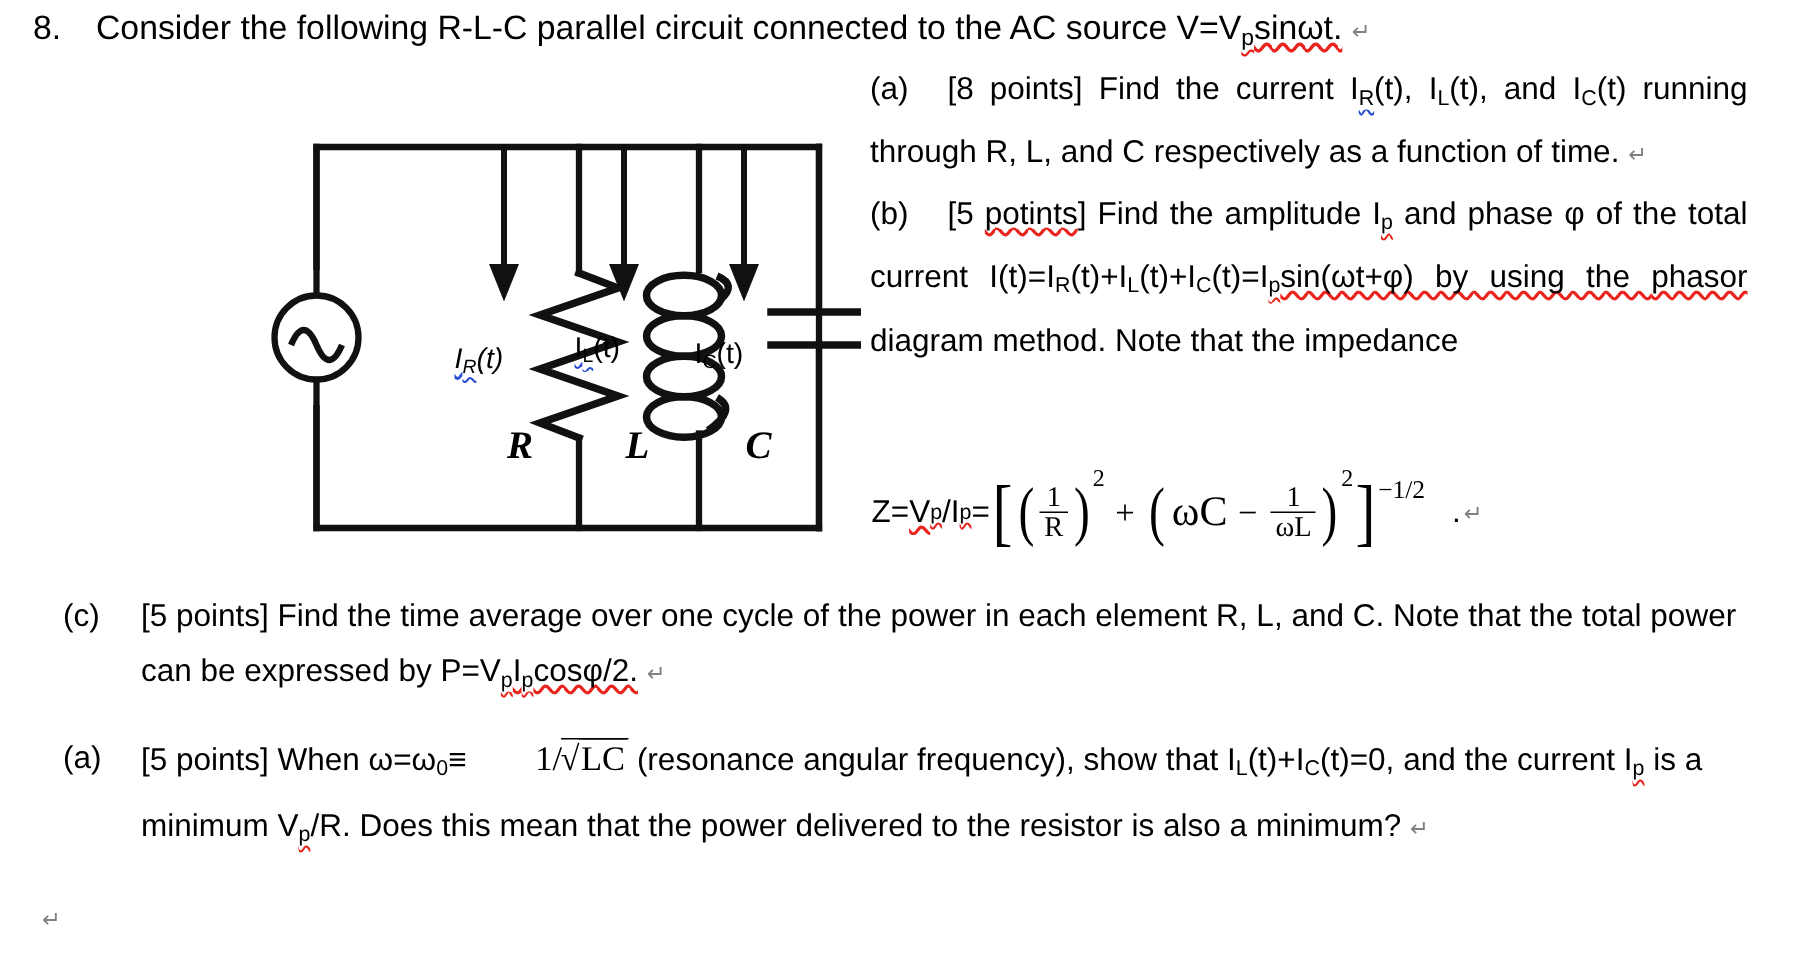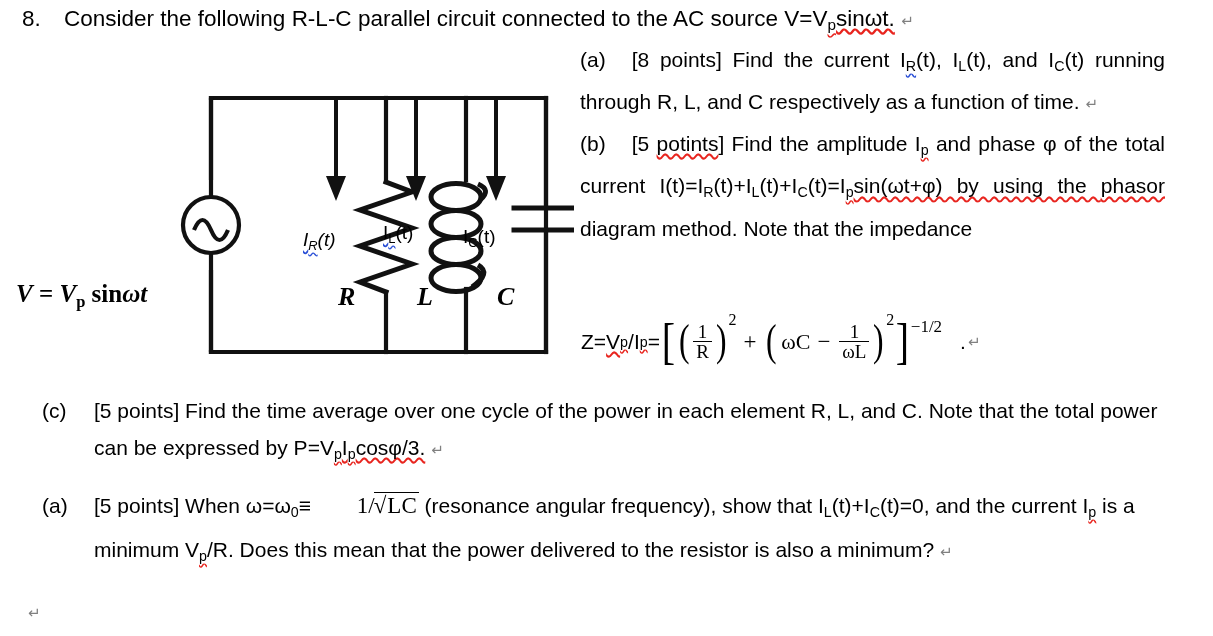--- a/index.html
+++ b/index.html
@@ -253,21 +253,20 @@
     <g stroke="#111" stroke-width="4" fill="#111">
       <line x1="328" y1="16" x2="328" y2="96"></line>
       <polygon points="318,92 338,92 328,117" stroke="none"></polygon>
       <line x1="408" y1="16" x2="408" y2="96"></line>
       <polygon points="398,92 418,92 408,117" stroke="none"></polygon>
       <line x1="488" y1="16" x2="488" y2="96"></line>
       <polygon points="478,92 498,92 488,117" stroke="none"></polygon>
     </g>
   </svg>
 
-  <div id="src-label"><span class="it">V</span><span> = </span><span class="it">V</span><span class="psub">p</span><span> sin</span><span class="it">ωt</span></div>
 
   <div class="curlabel" id="lab-ir"><span class="sq-blue">I</span><span class="sub sq-blue">R</span><span>(t)</span></div>
 
   <div class="curlabel" id="lab-il"><span class="sq-blue">I</span><span class="sub sq-blue">L</span><span>(t)</span></div>
 
   <div class="curlabel" id="lab-ic"><span>I</span><span class="sub">C</span><span>(t)</span></div>
 
   <div class="complabel" id="lab-R">R</div>
   <div class="complabel" id="lab-L">L</div>
   <div class="complabel" id="lab-C">C</div>
@@ -296,38 +295,38 @@
   <span class="bigbrack">[</span>
   <span class="bigparen">(</span>
   <span class="frac mathserif">
     <span class="num-f">1</span>
     <span class="den-f">R</span>
   </span>
   <span class="bigparen">)</span>
   <span class="exp2">2</span>
   <span class="mathserif" style="margin:0 7px;font-size:23px">+</span>
   <span class="bigparen">(</span>
-  <span class="mathserif" style="font-size:22px;margin-left:3px">ωC</span>
+  <span class="mathserif" style="font-size:28px;margin-left:3px">ωC</span>
   <span class="mathserif" style="margin:0 7px;font-size:23px">−</span>
   <span class="frac mathserif">
     <span class="num-f">1</span>
     <span class="den-f">ωL</span>
   </span>
   <span class="bigparen">)</span>
   <span class="exp2">2</span>
   <span class="bigbrack">]</span>
   <span class="expm">−1/2</span>
   <span style="margin-left:18px">.</span>
   <span class="pilcrow" style="margin-left:2px">↵</span>
 </div>
 
 <div id="bottom-block">
 
   <div class="item">
-    <span class="tag">(c)</span><span>[5 points] Find the time average over one cycle of the power in each element R, L, and C. Note that the total power can be expressed by P=V</span><span class="sub sq-red">p</span><span class="sq-red">I</span><span class="sub sq-red">p</span><span class="sq-red">cosφ/3.</span>
+    <span class="tag">(c)</span><span>[5 points] Find the time average over one cycle of the power in each element R, L, and C. Note that the total power can be expressed by P=V</span><span class="sub sq-red">p</span><span class="sq-red">I</span><span class="sub sq-red">p</span><span class="sq-red">cosφ/2.</span>
     <span class="pilcrow">↵</span>
   </div>
 
   <div class="item" style="margin-top:14px">
     <span class="tag">(a)</span><span>[5 points] When ω=ω</span><span class="sub">0</span><span>≡ </span><span class="mathserif" style="font-size:23px"><span style="font-family:'Liberation Serif',serif">1/</span><span style="border-top:1.5px solid #000;padding:0 1px 0 0;margin-left:-1px">√<span style="border-top:1.5px solid #000;padding:0 1px">LC</span></span></span><span> (resonance angular frequency), show that I</span><span class="sub">L</span><span>(t)+I</span><span class="sub">C</span><span>(t)=0, and the current I</span><span class="sub sq-red">p</span><span> is a minimum V</span><span class="sub sq-red">p</span><span>/R. Does this mean that the power delivered to the resistor is also a minimum?</span>
     <span class="pilcrow">↵</span>
   </div>
 </div>
 
 <div id="bottom-pilcrow" class="pilcrow">↵</div>

